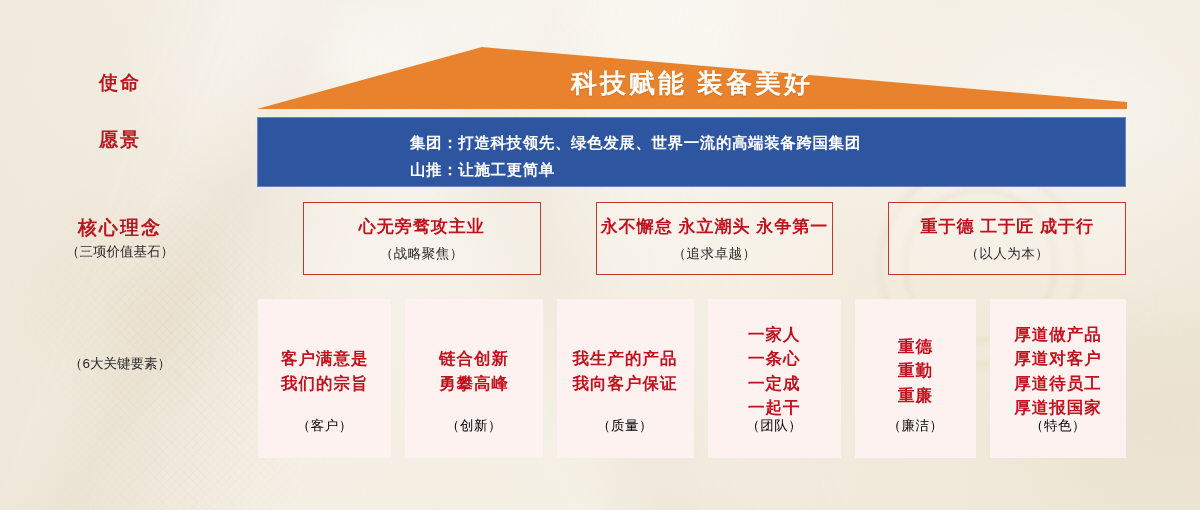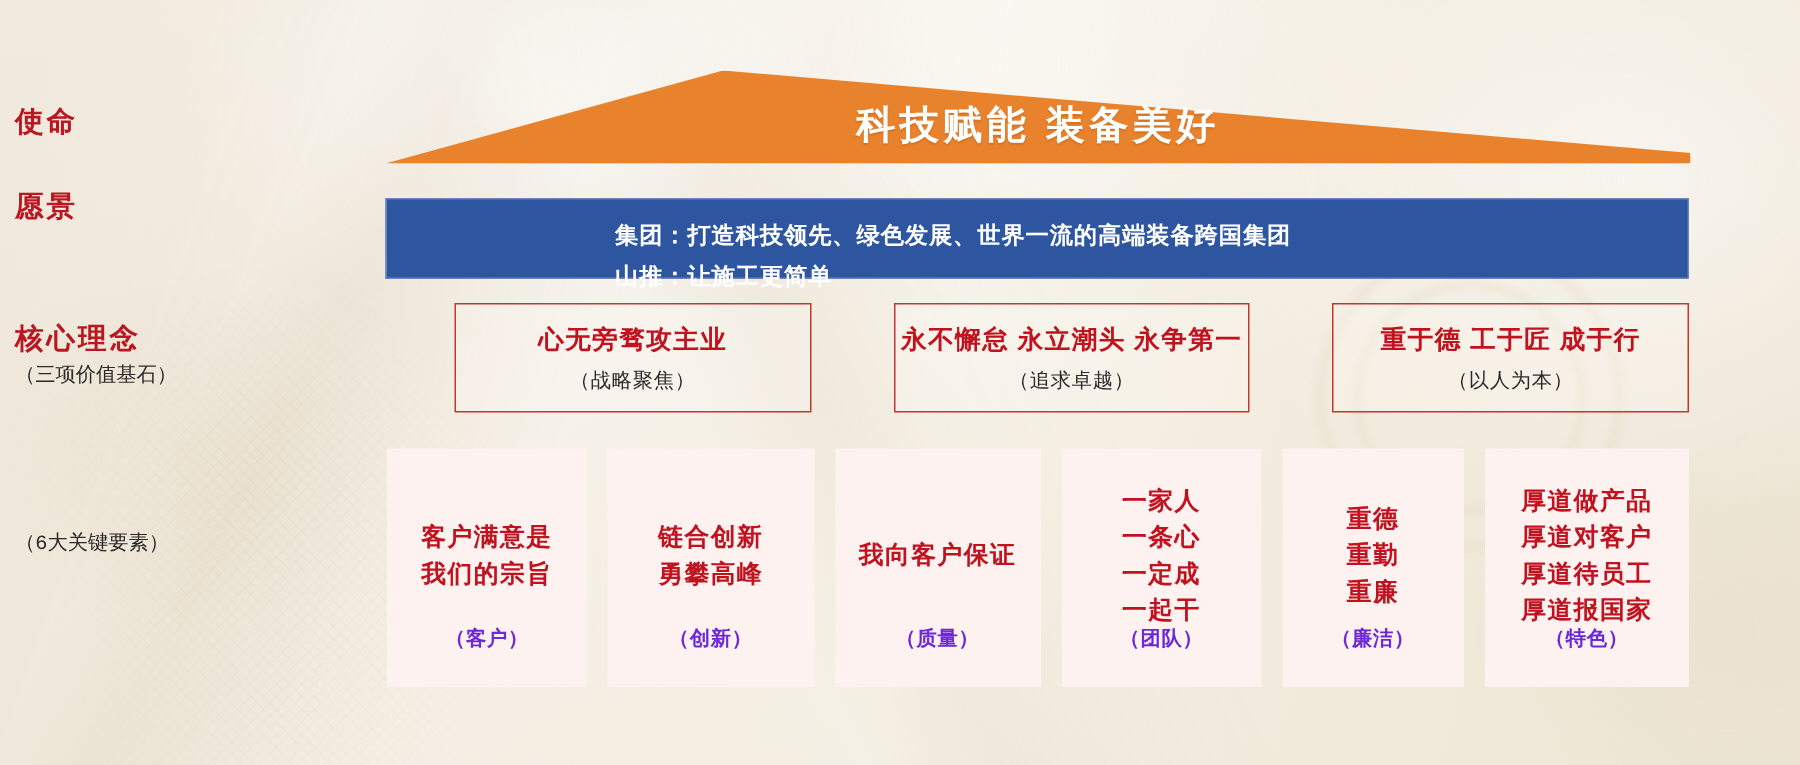--- a/index.html
+++ b/index.html
@@ -72,25 +72,25 @@
   }
   .bg-wash {
     background: linear-gradient(180deg, rgba(255,255,255,0.12) 0%, rgba(255,255,255,0.00) 40%, rgba(238,228,209,0.18) 100%);
   }
 
   
   .row-label {
     position: absolute;
     width: 220px;
     left: 10px;
+    text-align: center;
     color: #b71c1c;
     font-weight: bold;
     line-height: 1.25;
     z-index: 5;
-    font-family: Liberation Mono, monospace;
   }
   .row-label .main {
     display: block;
     font-size: 19px;
     letter-spacing: 2px;
     color: #b91722;
   }
   .row-label .sub {
     display: block;
     font-size: 13.5px;
@@ -127,26 +127,25 @@
     z-index: 5;
     text-shadow: 0 1px 1px rgba(150,70,10,0.25);
   }
 
   
   #vision-box {
     position: absolute;
     left: 257px;
     top: 117px;
     width: 869px;
-    height: 54px;
+    height: 70px;
     background: #2d55a0;
     border: 1px solid #6a86bd;
     box-sizing: border-box;
     z-index: 4;
-    margin-top: 15px;
   }
   #vision-lines {
     position: absolute;
     left: 152px;
     top: 12px;
     color: #ffffff;
     font-size: 15.5px;
     font-weight: bold;
     line-height: 1.72;
     letter-spacing: 0.6px;
@@ -228,29 +227,28 @@
     letter-spacing: 1px;
     flex: 1 1 auto;
     display: flex;
     flex-direction: column;
     justify-content: center;
     padding-bottom: 16px;
     box-sizing: border-box;
   }
   .conduct-lines span { display: block; }
   .conduct-tag {
-    color: #6d28d9;
+    color: #000000;
     font-size: 13.5px;
     letter-spacing: 0.5px;
     position: absolute;
     bottom: 23px;
     left: 0;
     right: 0;
     text-align: center;
-    font-weight: bold;
   }
 </style>
 </head>
 <body>
 
 <div id="poster">
 
   <div class="bg-layer bg-base"></div>
   <div class="bg-layer bg-photo"></div>
   <div class="bg-layer bg-machine"></div>
@@ -318,20 +316,21 @@
     <div class="conduct-box w2">
       <div class="conduct-lines">
         <span>链合创新</span>
         <span>勇攀高峰</span>
       </div>
       <div class="conduct-tag">（创新）</div>
     </div>
 
     <div class="conduct-box w3">
       <div class="conduct-lines">
+        <span>我生产的产品</span>
         <span>我向客户保证</span>
       </div>
       <div class="conduct-tag">（质量）</div>
     </div>
 
     <div class="conduct-box w4">
       <div class="conduct-lines">
         <span>一家人</span>
         <span>一条心</span>
         <span>一定成</span>

